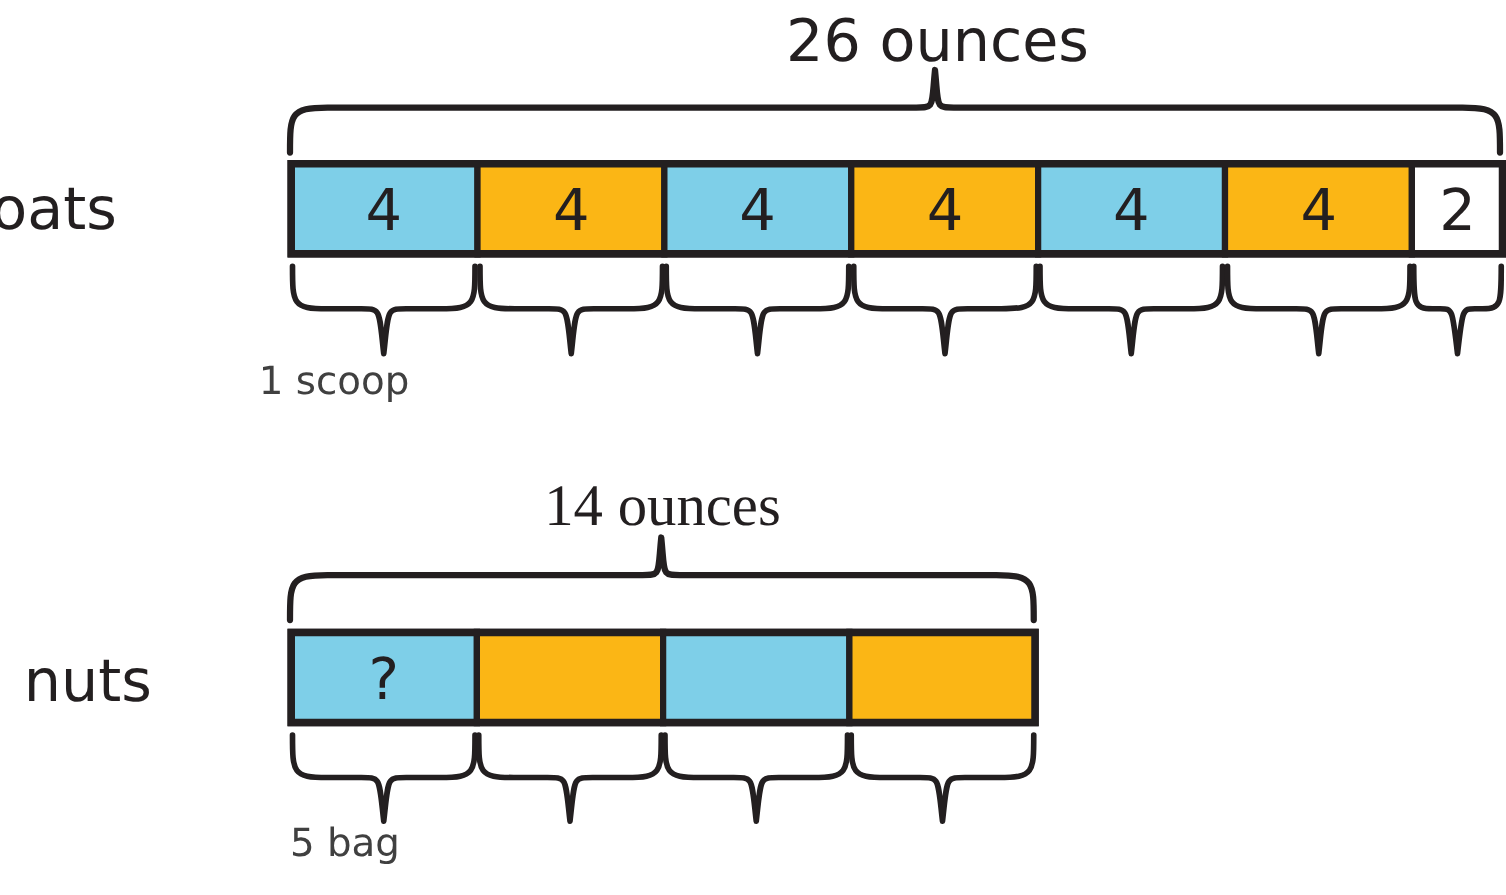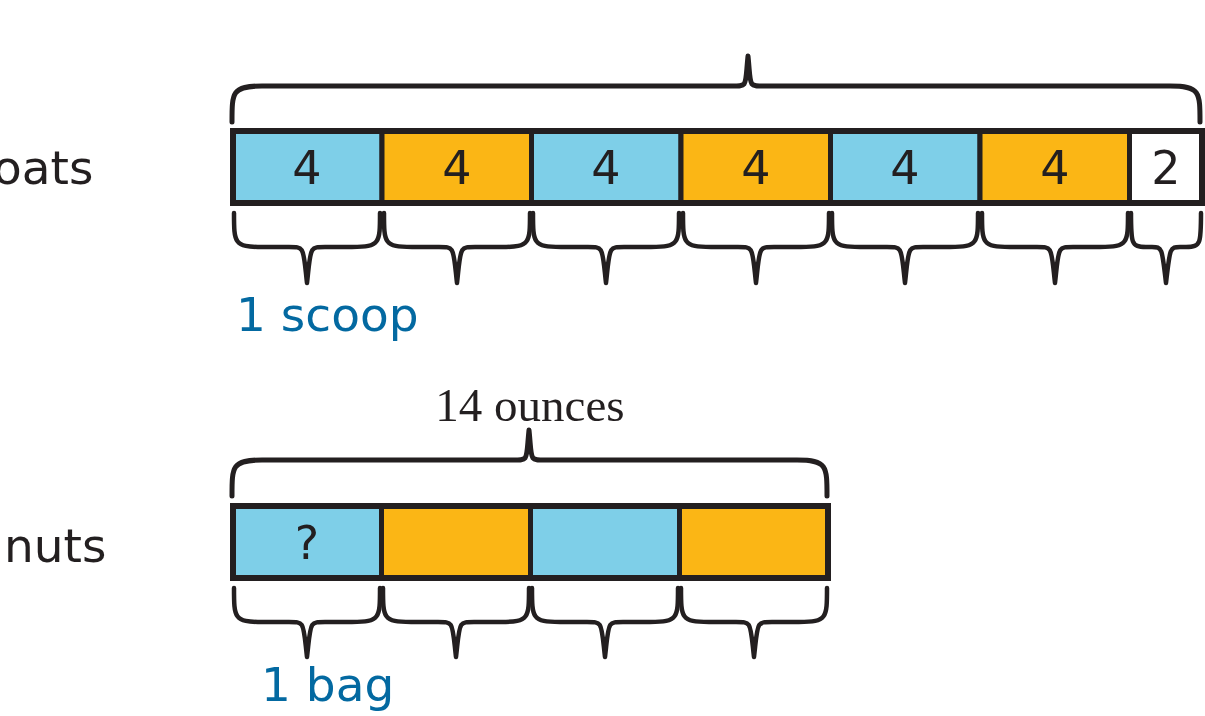--- a/index.html
+++ b/index.html
@@ -57,48 +57,48 @@
   }
   .row-label {
     position: absolute;
     font-size: 47px;
     color: #231f20;
     letter-spacing: 0px;
     white-space: nowrap;
   }
   .caption {
     position: absolute;
-    font-size: 47px;
-    color: #0369a1;
+    font-size: 31px;
+    color: #404040;
     white-space: nowrap;
-    margin-left: 29px;
   }
   .total-label {
     position: absolute;
     font-size: 47px;
     color: #231f20;
     white-space: nowrap;
     text-align: center;
   }
 </style>
 </head>
 <body>
 
 <div id="diagram-root">
 
   <div class="row-label" style="left:-7px; top:140px;">oats</div>
 
-  <div class="row-label" style="left:4px; top:518px;">nuts</div>
+  <div class="row-label" style="left:19px; top:518px;">nuts</div>
 
+  <div class="total-label" style="left:600px; top:6px; width:300px;">26 ounces</div>
 
   <div class="total-label" style="left:380px; top:378px; width:300px;font-family:Liberation Serif, serif;">14 ounces</div>
 
   <div class="caption" style="left:207px; top:287px;">1 scoop</div>
 
-  <div class="caption" style="left:232px; top:657px;">1 bag</div>
+  <div class="caption" style="left:232px; top:657px;">5 bag</div>
 
   <svg class="layer" viewBox="0 0 1205 716">
 
     <path class="brace-path" d="M 232,122
          C 232,92 232,86 262,86
          L 733,86
          C 748,86 745,86 748,56
          C 751,86 748,86 763,86
          L 1170,86
          C 1200,86 1200,92 1200,122" stroke="#231F20"></path>

